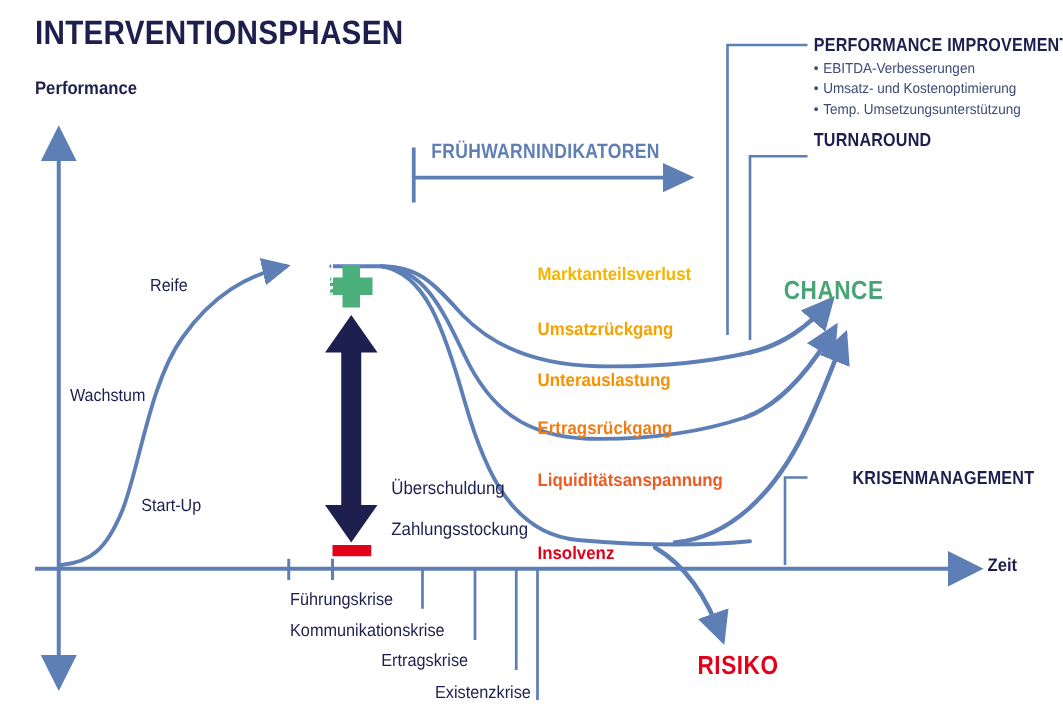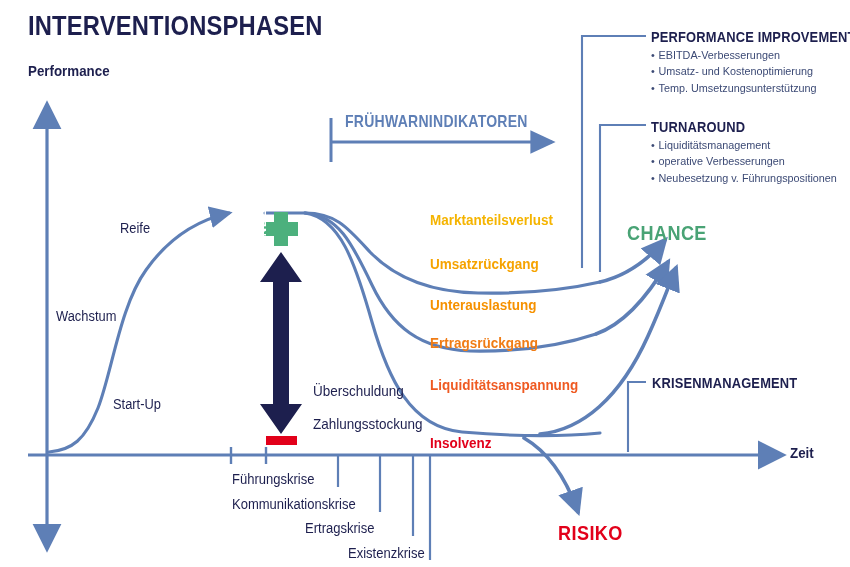--- a/index.html
+++ b/index.html
@@ -183,26 +183,21 @@
 
   <div class="box" style="left:651px;top:28px;">
     <h4>PERFORMANCE IMPROVEMENT</h4>
     <ul>
       <li>EBITDA-Verbesserungen</li>
       <li>Umsatz- und Kostenoptimierung</li>
       <li>Temp. Umsetzungsunterstützung</li>
     </ul>
   </div>
 
-  <div class="box" style="left:651px;top:118px;">
+  <div class="box" style="left:651px;top:104px;">
     <h4>TURNAROUND</h4>
-    <ul>
-      <li>Liquiditätsmanagement</li>
-      <li>operative Verbesserungen</li>
-      <li>Neubesetzung v. Führungspositionen</li>
-    </ul>
   </div>
 
-  <div class="box" style="left:652px;top:374px;">
+  <div class="box" style="left:682px;top:374px;">
     <h4>KRISENMANAGEMENT</h4>
   </div>
 
 </div>
 
 </body></html>

